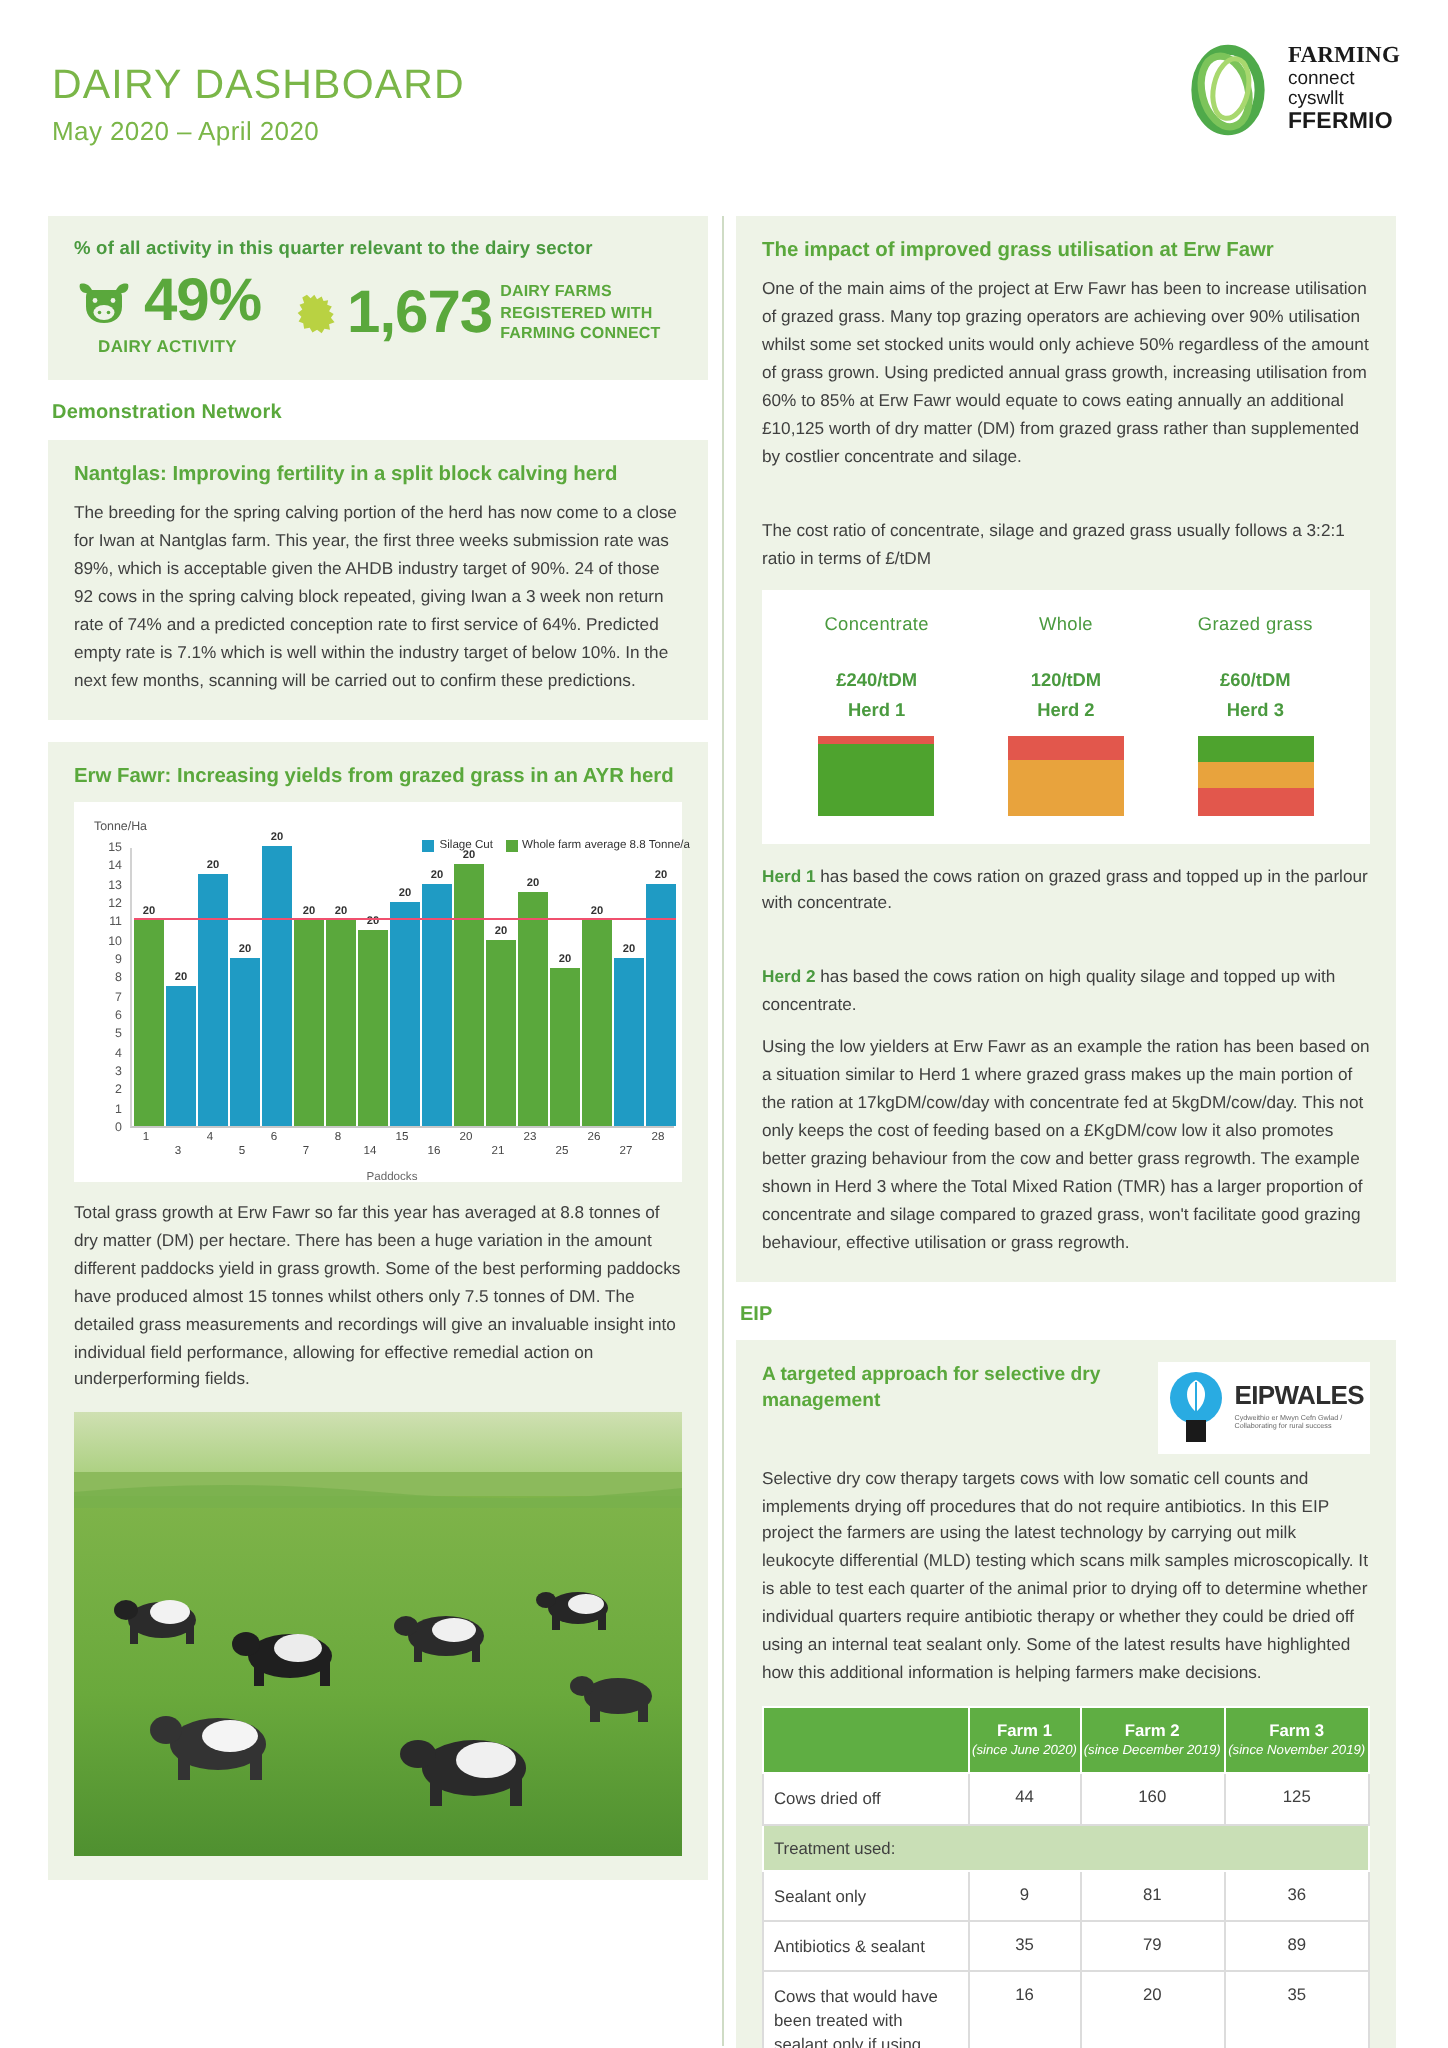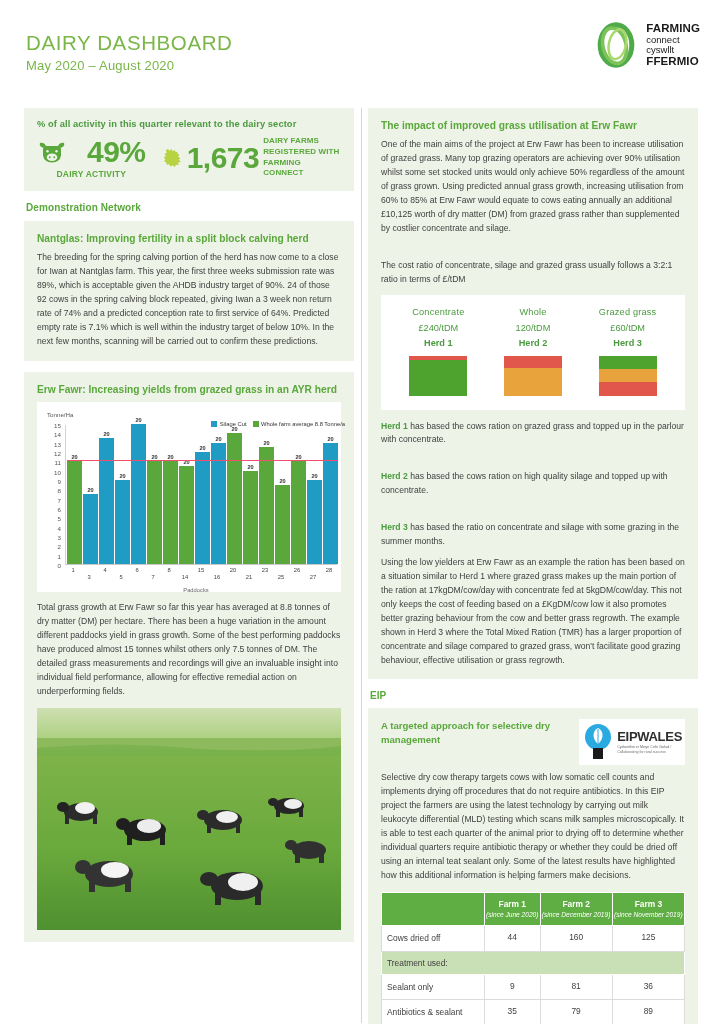--- a/index.html
+++ b/index.html
@@ -18,42 +18,42 @@
   .title-block { position: absolute; left: 26px; top: 32px; }
   .dash-title {
     font-size: 20.5px; letter-spacing: .6px; color: #7ab648; font-weight: 400;
     line-height: 1.1;
   }
   .dash-sub { font-size: 13px; color: #7ab648; margin-top: 3px; letter-spacing: .2px; }
 
   .logo { position: absolute; right: 24px; top: 22px; display: flex; align-items: center; gap: 7px; }
   .logo-mark { width: 46px; height: 46px; }
   .logo-text { line-height: 1.08; }
-  .logo-l1 { font-size: 11.5px; font-weight: bold; color: #1a1a1a; letter-spacing: .1px; }
+  .logo-l1 { font-size: 11.5px; font-weight: bold; color: #1a1a1a; letter-spacing: .1px; font-family: Liberation Serif, serif; }
   .logo-l2 { font-size: 9.5px; color: #1a1a1a; }
   .logo-l3 { font-size: 9.5px; color: #1a1a1a; }
   .logo-l4 { font-size: 11.5px; font-weight: bold; color: #1a1a1a; letter-spacing: .1px; }
 
   
   .columns { display: flex; padding: 0 24px; gap: 0; }
   .col-left { width: 330px; }
   .col-divider { width: 14px; display: flex; justify-content: center; }
   .col-divider .vline { width: 1px; background: #cfdcc5; height: 915px; }
   .col-right { width: 330px; }
 
   .panel { background: #eef3e7; padding: 11px 13px 12px 13px; margin-bottom: 11px; }
 
   
   .stats-head {
     font-size: 9.3px; font-weight: bold; color: #4a9a3f; letter-spacing: .1px;
     margin-bottom: 7px;
   }
   .stats-row { display: flex; align-items: center; gap: 4px; }
   .stat-a { display: flex; flex-direction: column; align-items: center; }
-  .stat-a-top { display: flex; gap: 20px; }
+  .stat-a-top { display: flex; gap: 5px; }
   .cow-icon { width: 30px; height: 30px; }
   .big-num { font-size: 30px; font-weight: bold; color: #5aa83c; line-height: 1; letter-spacing: -.5px; }
   .stat-cap { font-size: 8.5px; color: #5aa83c; font-weight: bold; letter-spacing: .2px; margin-top: 2px; }
   .stat-b { display: flex; align-items: center; gap: 3px; margin-left: 12px; }
   .wales-icon { width: 42px; height: 38px; }
   .stat-b-label { font-size: 8px; color: #5aa83c; font-weight: bold; line-height: 1.35; letter-spacing: .1px; }
 
   .section-label {
     font-size: 10px; font-weight: bold; color: #5aa83c; margin: 2px 0 8px 2px; letter-spacing: .1px;
   }
@@ -90,21 +90,21 @@
   .xlab.lower { top: 7px; }
   .x-title { position: absolute; left: 0; right: 0; top: 176px; text-align: center; font-size: 5.8px; color: #666; }
 
   
   .photo { width: 100%; height: 222px; margin-top: 9px; position: relative; overflow: hidden; }
 
   
   .herd-box { background: #fff; padding: 12px 10px 14px 10px; margin: 8px 0 10px 0; display: flex; justify-content: space-around; }
   .herd-col { text-align: center; width: 31%; }
   .herd-name { font-size: 9.2px; font-weight: normal; color: #4a9a3f; letter-spacing: .2px; }
-  .herd-price { font-size: 9.2px; font-weight: normal; color: #4a9a3f; margin-top: 6px; }
+  .herd-price { font-size: 9.2px; font-weight: bold; color: #4a9a3f; margin-top: 18px; }
   .herd-id { font-size: 9.2px; font-weight: bold; color: #4a9a3f; margin-top: 5px; }
   .herd-stack { width: 58px; height: 40px; margin: 8px auto 0 auto; display: flex; flex-direction: column; }
   .herd-seg { width: 100%; }
 
   .herd-note { font-size: 8.6px; line-height: 1.62; margin-bottom: 7px; }
   .herd-note b { color: #4a9a3f; }
 
   
   .eip-label { font-size: 10px; font-weight: bold; color: #5aa83c; margin: 3px 0 7px 2px; }
   .eip-head-row { display: flex; justify-content: space-between; align-items: flex-start; gap: 8px; }
@@ -132,21 +132,21 @@
   table.eip-table tr.subhead td { background: #c9dfb6; text-align: left; border: 1px solid #fff; }
 </style>
 </head>
 <body>
 
 <div class="page">
 
   <div class="header">
     <div class="title-block">
       <div class="dash-title">DAIRY DASHBOARD</div>
-      <div class="dash-sub">May 2020 – August 2020</div>
+      <div class="dash-sub">May 2020 – April 2020</div>
     </div>
     <div class="logo">
       <svg class="logo-mark" viewBox="0 0 64 64">
         <ellipse cx="32" cy="32" rx="22" ry="28" fill="none" stroke="#4faa4a" stroke-width="7"></ellipse>
         <ellipse cx="30" cy="33" rx="16" ry="25" fill="none" stroke="#7cc45a" stroke-width="5" transform="rotate(-14 30 33)"></ellipse>
         <ellipse cx="34" cy="31" rx="12" ry="21" fill="none" stroke="#a8d86e" stroke-width="3.5" transform="rotate(12 34 31)"></ellipse>
       </svg>
       <div class="logo-text">
         <div class="logo-l1">FARMING</div>
         <div class="logo-l2">connect</div>
@@ -441,21 +441,20 @@
                 <div class="herd-seg" style="background: rgb(78, 163, 46); height: 33%;"></div>
                 <div class="herd-seg" style="background: rgb(232, 163, 61); height: 34%;"></div>
                 <div class="herd-seg" style="background: rgb(226, 87, 76); height: 33%;"></div>
               </div>
             </div>
           </div>
 
         <div id="herd-notes">
             <div class="herd-note body-text"><b>Herd 1</b> has based the cows ration on grazed grass and topped up in the parlour with concentrate.</div>
             <div class="herd-note body-text"><b>Herd 2</b> has based the cows ration on high quality silage and topped up with concentrate.</div>
-            <div class="herd-note body-text"><b>Herd 3</b> has based the ratio on concentrate and silage with some grazing in the summer months.</div>
           </div>
 
         <div class="body-text">Using the low yielders at Erw Fawr as an example the ration has been based on a situation similar to Herd 1 where grazed grass makes up the main portion of the ration at 17kgDM/cow/day with concentrate fed at 5kgDM/cow/day. This not only keeps the cost of feeding based on a £KgDM/cow low it also promotes better grazing behaviour from the cow and better grass regrowth. The example shown in Herd 3 where the Total Mixed Ration (TMR) has a larger proportion of concentrate and silage compared to grazed grass, won't facilitate good grazing behaviour, effective utilisation or grass regrowth.</div>
       </div>
 
       <div class="eip-label">EIP</div>
 
       <div class="panel">
         <div class="eip-head-row">
           <div class="eip-title">A targeted approach for selective dry management</div>

